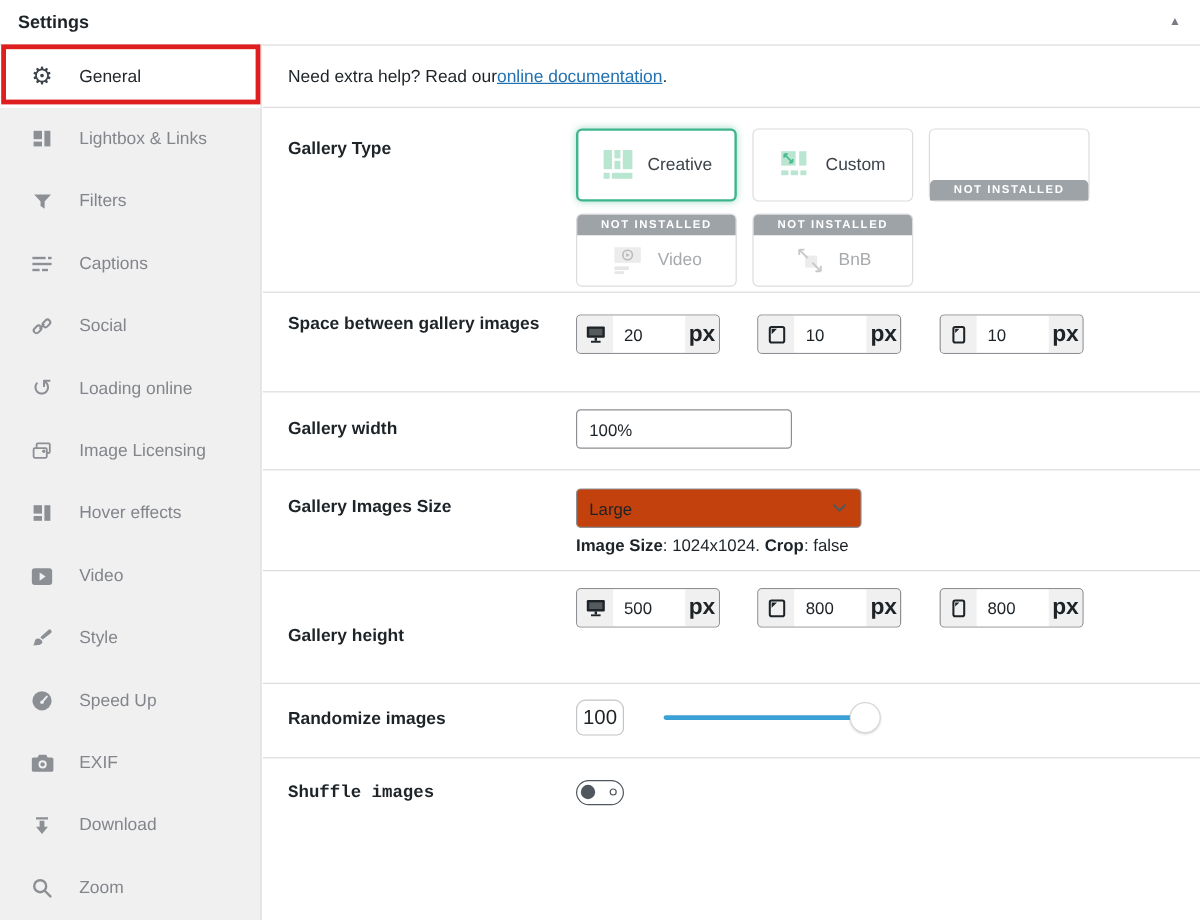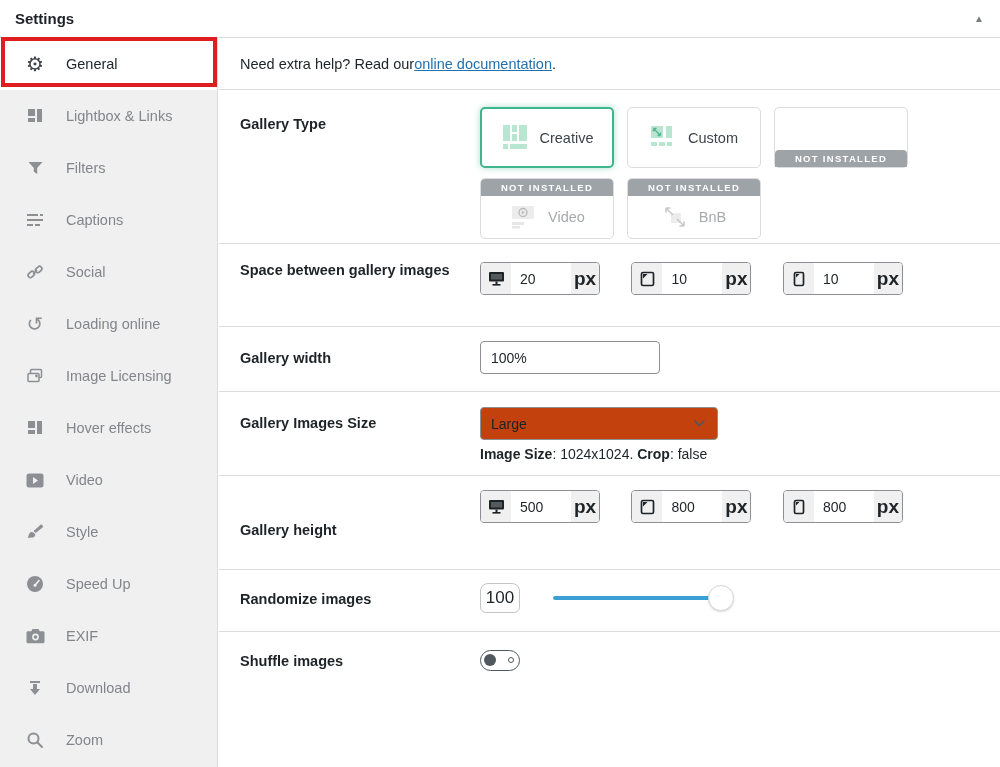--- a/index.html
+++ b/index.html
@@ -95,21 +95,21 @@
               display:flex; align-items:center; justify-content:center; font-size:17px;
               color:#1d2327; }
   .slider { position:relative; width:168px; height:28px; margin-left:33px; }
   .slider .track { position:absolute; top:12px; left:0; right:0; height:4px;
                    background:#3aa0d6; border-radius:2px; }
   .slider .handle { position:absolute; top:1px; right:-13px; width:26px; height:26px;
                     border-radius:50%; background:#fff; border:1px solid #d5d7da;
                     box-shadow:0 1px 2px rgba(0,0,0,.15); cursor:pointer; }
 
   .row-shuffle { padding-top:18px; padding-bottom:60px; border-bottom:none; }
-  .row-shuffle .label { padding-top:1px; }
+  .row-shuffle .label { padding-top:1px;font-family:Liberation Mono, monospace; }
   .toggle { position:relative; width:40px; height:21px; border:1.5px solid #50575e;
             border-radius:11px; background:#fff; cursor:pointer; }
   .toggle .knob { position:absolute; left:3px; top:3px; width:12px; height:12px;
                   border-radius:50%; background:#50575e; }
   .toggle .ring { position:absolute; right:5px; top:6px; width:6px; height:6px;
                   border-radius:50%; border:1.5px solid #50575e; }
 
   svg { display:block; }
 </style>
 </head>

